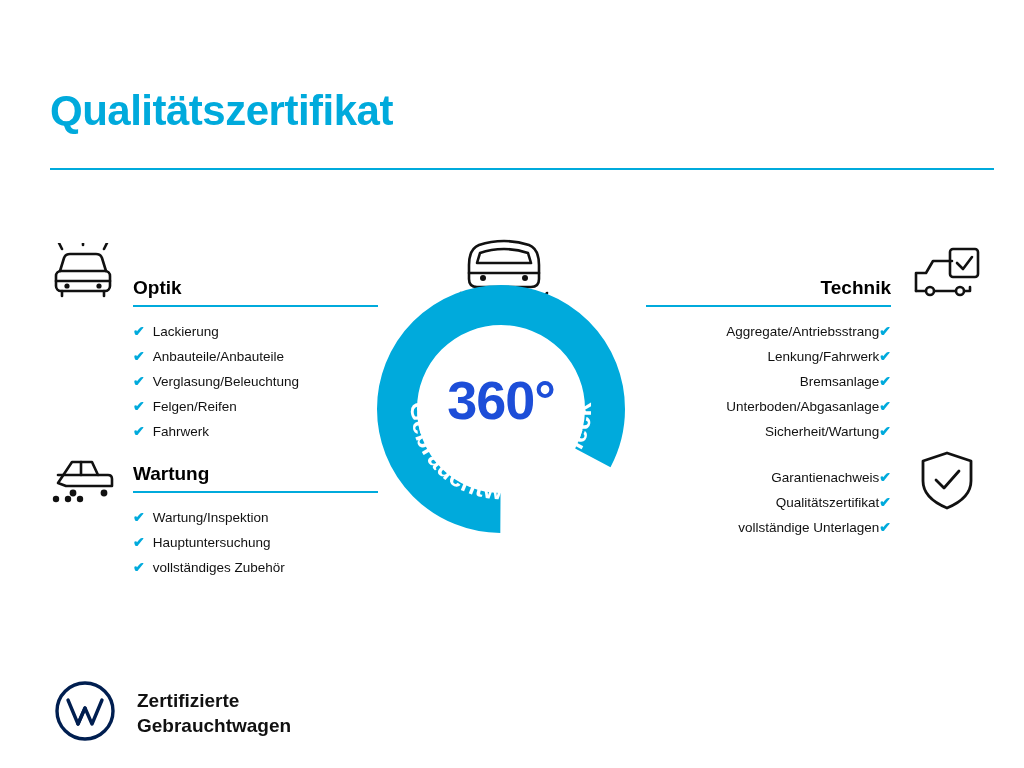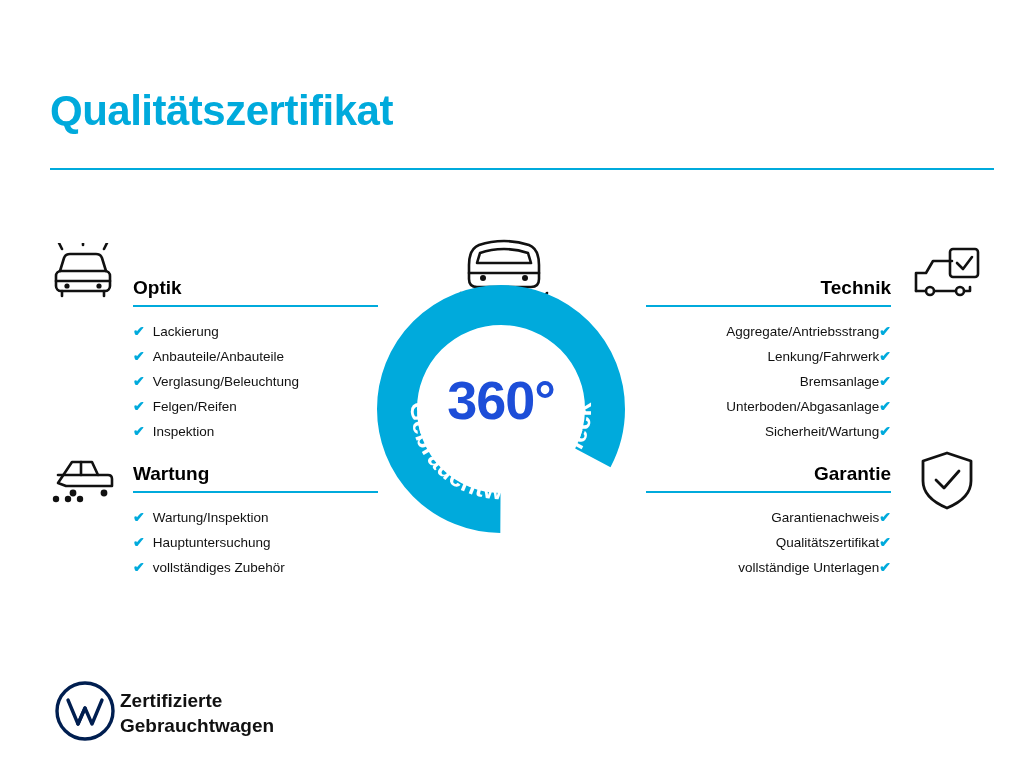--- a/index.html
+++ b/index.html
@@ -144,21 +144,21 @@
     top: 0px;
   }
 
   
   .footer {
     position: absolute;
     left: 54px;
     top: 645px;
     display: flex;
     align-items: center;
-    gap: 4px;
+    gap: 21px;
   }
   .footer-text {
     font-size: 19px;
     font-weight: bold;
     line-height: 25px;
     color: #111111;
   }
 </style>
 </head>
 <body>
@@ -204,21 +204,21 @@
       <div class="item">
         <span class="check">✔</span>
         <span>Verglasung/Beleuchtung</span>
       </div>
       <div class="item">
         <span class="check">✔</span>
         <span>Felgen/Reifen</span>
       </div>
       <div class="item">
         <span class="check">✔</span>
-        <span>Inspektion</span>
+        <span>Fahrwerk</span>
       </div>
     </div>
   </div>
 
   <div class="icon" style="left:48px; top:418px;">
     <svg width="70" height="60" viewBox="0 0 70 60">
       <g stroke="#111" stroke-width="2.6" fill="none" stroke-linecap="round" stroke-linejoin="round">
         <path d="M10 30 L24 9 L44 9 L50 22 L60 22 Q64 22 64 26 L64 33 L18 33 Z"></path>
         <line x1="33" y1="9" x2="33" y2="22"></line>
         <line x1="10" y1="22" x2="50" y2="22"></line>
@@ -295,24 +295,20 @@
   </div>
 
   <div class="icon" style="left:918px; top:415px;">
     <svg width="58" height="62" viewBox="0 0 58 62">
       <path d="M29 3 L53 11 L53 31 Q53 48 29 58 Q5 48 5 31 L5 11 Z" fill="none" stroke="#111" stroke-width="2.8" stroke-linejoin="round"></path>
       <polyline points="18,30 26,38 41,21" fill="none" stroke="#111" stroke-width="2.8" stroke-linecap="round" stroke-linejoin="round"></polyline>
     </svg>
   </div>
 
   <div class="block right" style="left:646px; top:418px; width:245px;">
-    <div class="block-head">
-      <div class="block-title">Garantie</div>
-      <div class="block-rule"></div>
-    </div>
     <div class="items">
       <div class="item">
         <span>Garantienachweis</span>
         <span class="check">✔</span>
       </div>
       <div class="item">
         <span>Qualitätszertifikat</span>
         <span class="check">✔</span>
       </div>
       <div class="item">

